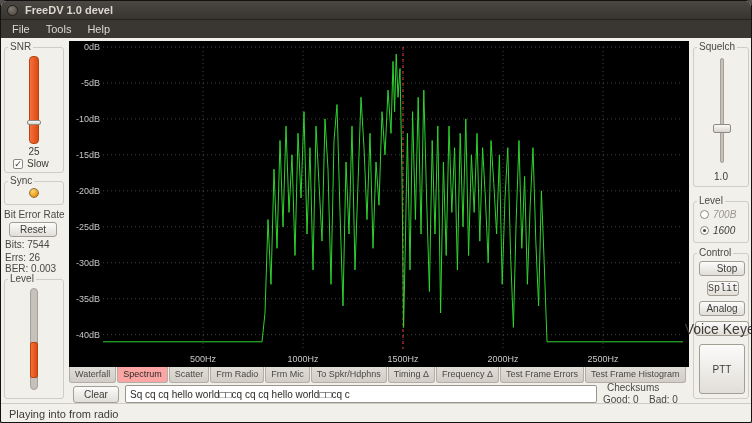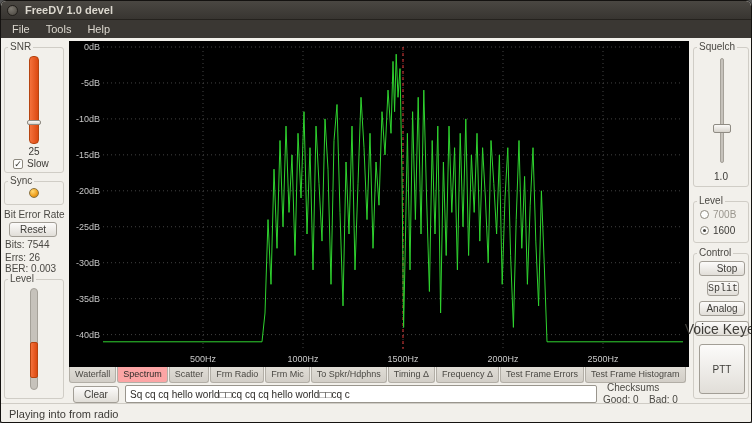--- a/index.html
+++ b/index.html
@@ -16,21 +16,21 @@
   .free-label{position:absolute;font-size:10px;color:#4a4843;white-space:nowrap;}
   .btn{position:absolute;display:flex;align-items:center;justify-content:center;font-size:10px;color:#3e3c38;background:linear-gradient(#fcfbfa,#e1ded8);border:1px solid #a29e96;border-radius:3px;cursor:pointer;white-space:nowrap;}
   .plot{position:absolute;left:68px;top:40px;width:620px;height:326px;background:#000;}
   .tabs{position:absolute;left:68px;top:366px;width:620px;height:16px;display:flex;}
   .tab{font-size:9px;color:#4a4843;background:linear-gradient(#e0ddd6,#d2cec7);border:1px solid #b2aea6;border-top:none;padding:2px 5px 0;margin-right:1px;border-radius:0 0 3px 3px;white-space:nowrap;cursor:pointer;}
   .tab.active{background:#fca5a5;color:#2c2a27;}
   .text-input{position:absolute;font-size:10px;color:#2c2a27;background:#fff;border:1px solid #99958d;border-radius:2px;padding:1px 4px;font-family:Liberation Sans, sans-serif;}
   .statusbar{position:absolute;left:0;top:402px;width:100%;height:21px;border-top:1px solid #cfccc5;display:flex;align-items:center;padding-left:8px;font-size:11px;color:#3c3a36;}
   .check-row{position:absolute;display:flex;align-items:center;gap:4px;font-size:10px;color:#3c3a36;cursor:pointer;}
   .checkbox{width:10px;height:10px;background:#fdfdfc;border:1px solid #8d897f;border-radius:2px;font-size:9px;line-height:9px;text-align:center;color:#38362f;}
-  .radio-row{position:absolute;display:flex;align-items:center;gap:4px;font-size:10px;cursor:pointer;}
+  .radio-row{position:absolute;display:flex;align-items:center;gap:4px;font-size:10px;cursor:pointer;font-style:italic;}
   .radio{width:9px;height:9px;border-radius:50%;background:#fdfdfc;border:1px solid #8d897f;position:relative;flex:0 0 auto;}
   .radio.selected::after{content:"";position:absolute;left:2px;top:2px;width:3px;height:3px;border-radius:50%;background:#45433e;}
   .vtrack{position:absolute;background:#c6c2bb;border:1px solid #a5a199;border-radius:4px;}
   .orange-fill{position:absolute;background:linear-gradient(90deg,#f4713b,#dc4a12);border:1px solid #b64410;border-radius:4px;}
   .slider-thumb{position:absolute;background:linear-gradient(#fbfaf8,#d7d3cc);border:1px solid #8f8b83;border-radius:2px;}
   .small-val{position:absolute;font-size:10px;color:#3c3a36;text-align:center;}
   .led{position:absolute;width:10px;height:10px;border-radius:50%;background:radial-gradient(circle at 35% 30%,#ffd975,#ef9f1c 60%,#b87512);border:1px solid #8a7340;}
 </style>
 </head>
 <body>

